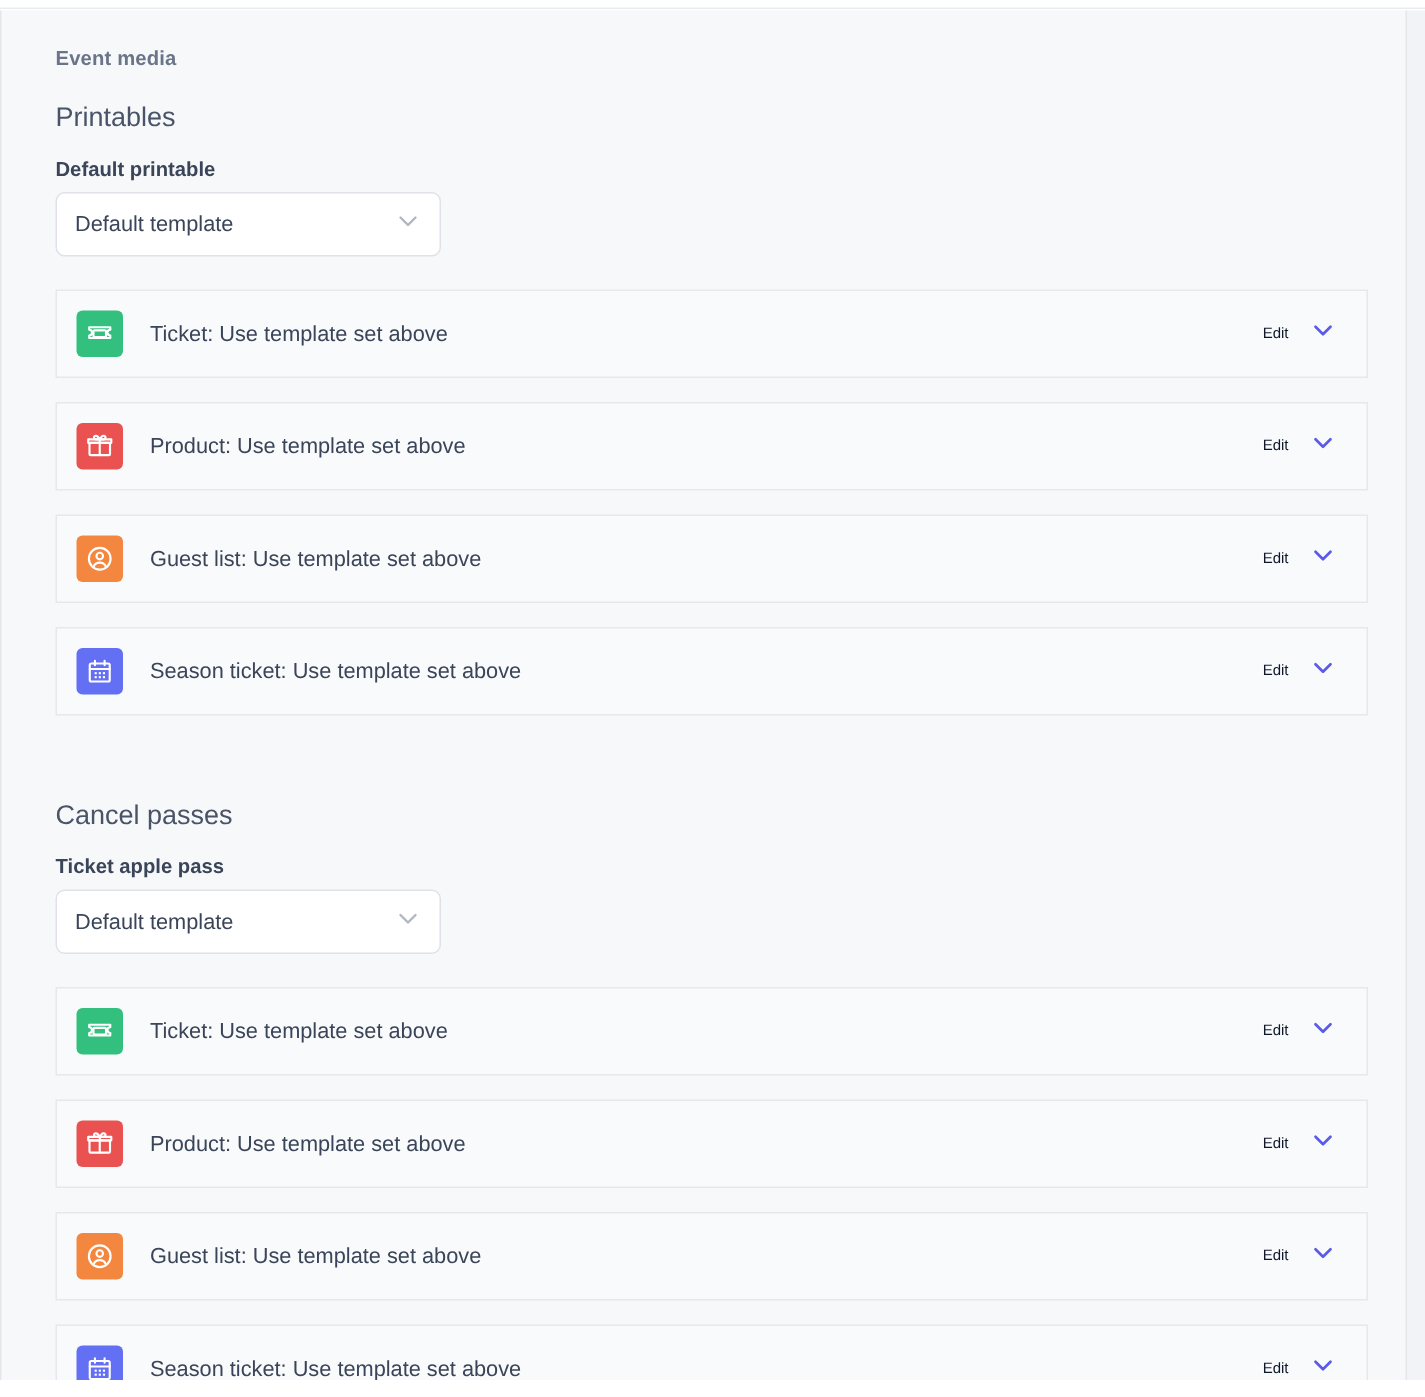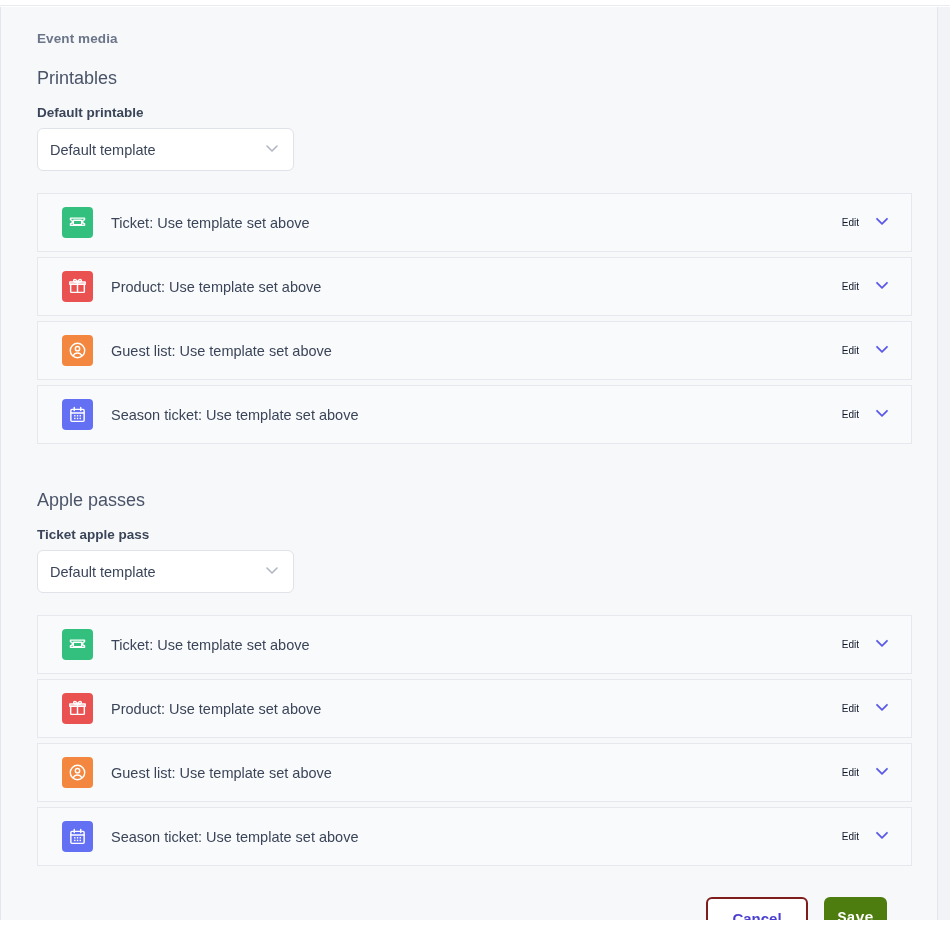--- a/index.html
+++ b/index.html
@@ -119,22 +119,22 @@
   
   .rows { margin-bottom: 6px; }
 
   .row {
     position: relative;
     height: 59px;
     background: #f9fafb;
     border: 1px solid #e6e8ed;
     display: flex;
     align-items: center;
-    padding: 0 20px 0 24px;
-    margin-bottom: 5px;
+    padding: 0 20px 0 13px;
+    margin-bottom: 16px;
   }
 
   .row-icon {
     width: 31px;
     height: 31px;
     border-radius: 4px;
     display: flex;
     align-items: center;
     justify-content: center;
     flex: 0 0 auto;
@@ -295,21 +295,21 @@
                     <path d="M4 6.8 L9 11.8 L14 6.8" stroke="#5b5be8" stroke-width="1.8" stroke-linecap="round" stroke-linejoin="round"></path>
                   </svg></span>
               </span>
             </div>
           </div>
       </div>
 
       <div class="spacer-lg"></div>
 
       <div>
-        <div class="group-title">Apple passes</div>
+        <div class="group-title">Cancel passes</div>
         <div class="field-label">Ticket apple pass</div>
 
         <div class="select-box">
           <span class="select-value">Default template</span>
           <span class="chev">
             <svg width="18" height="18" viewBox="0 0 18 18" fill="none">
               <path d="M4 7 L9 12 L14 7" stroke="#b0b6c2" stroke-width="1.6" stroke-linecap="round" stroke-linejoin="round"></path>
             </svg>
           </span>
         </div>

